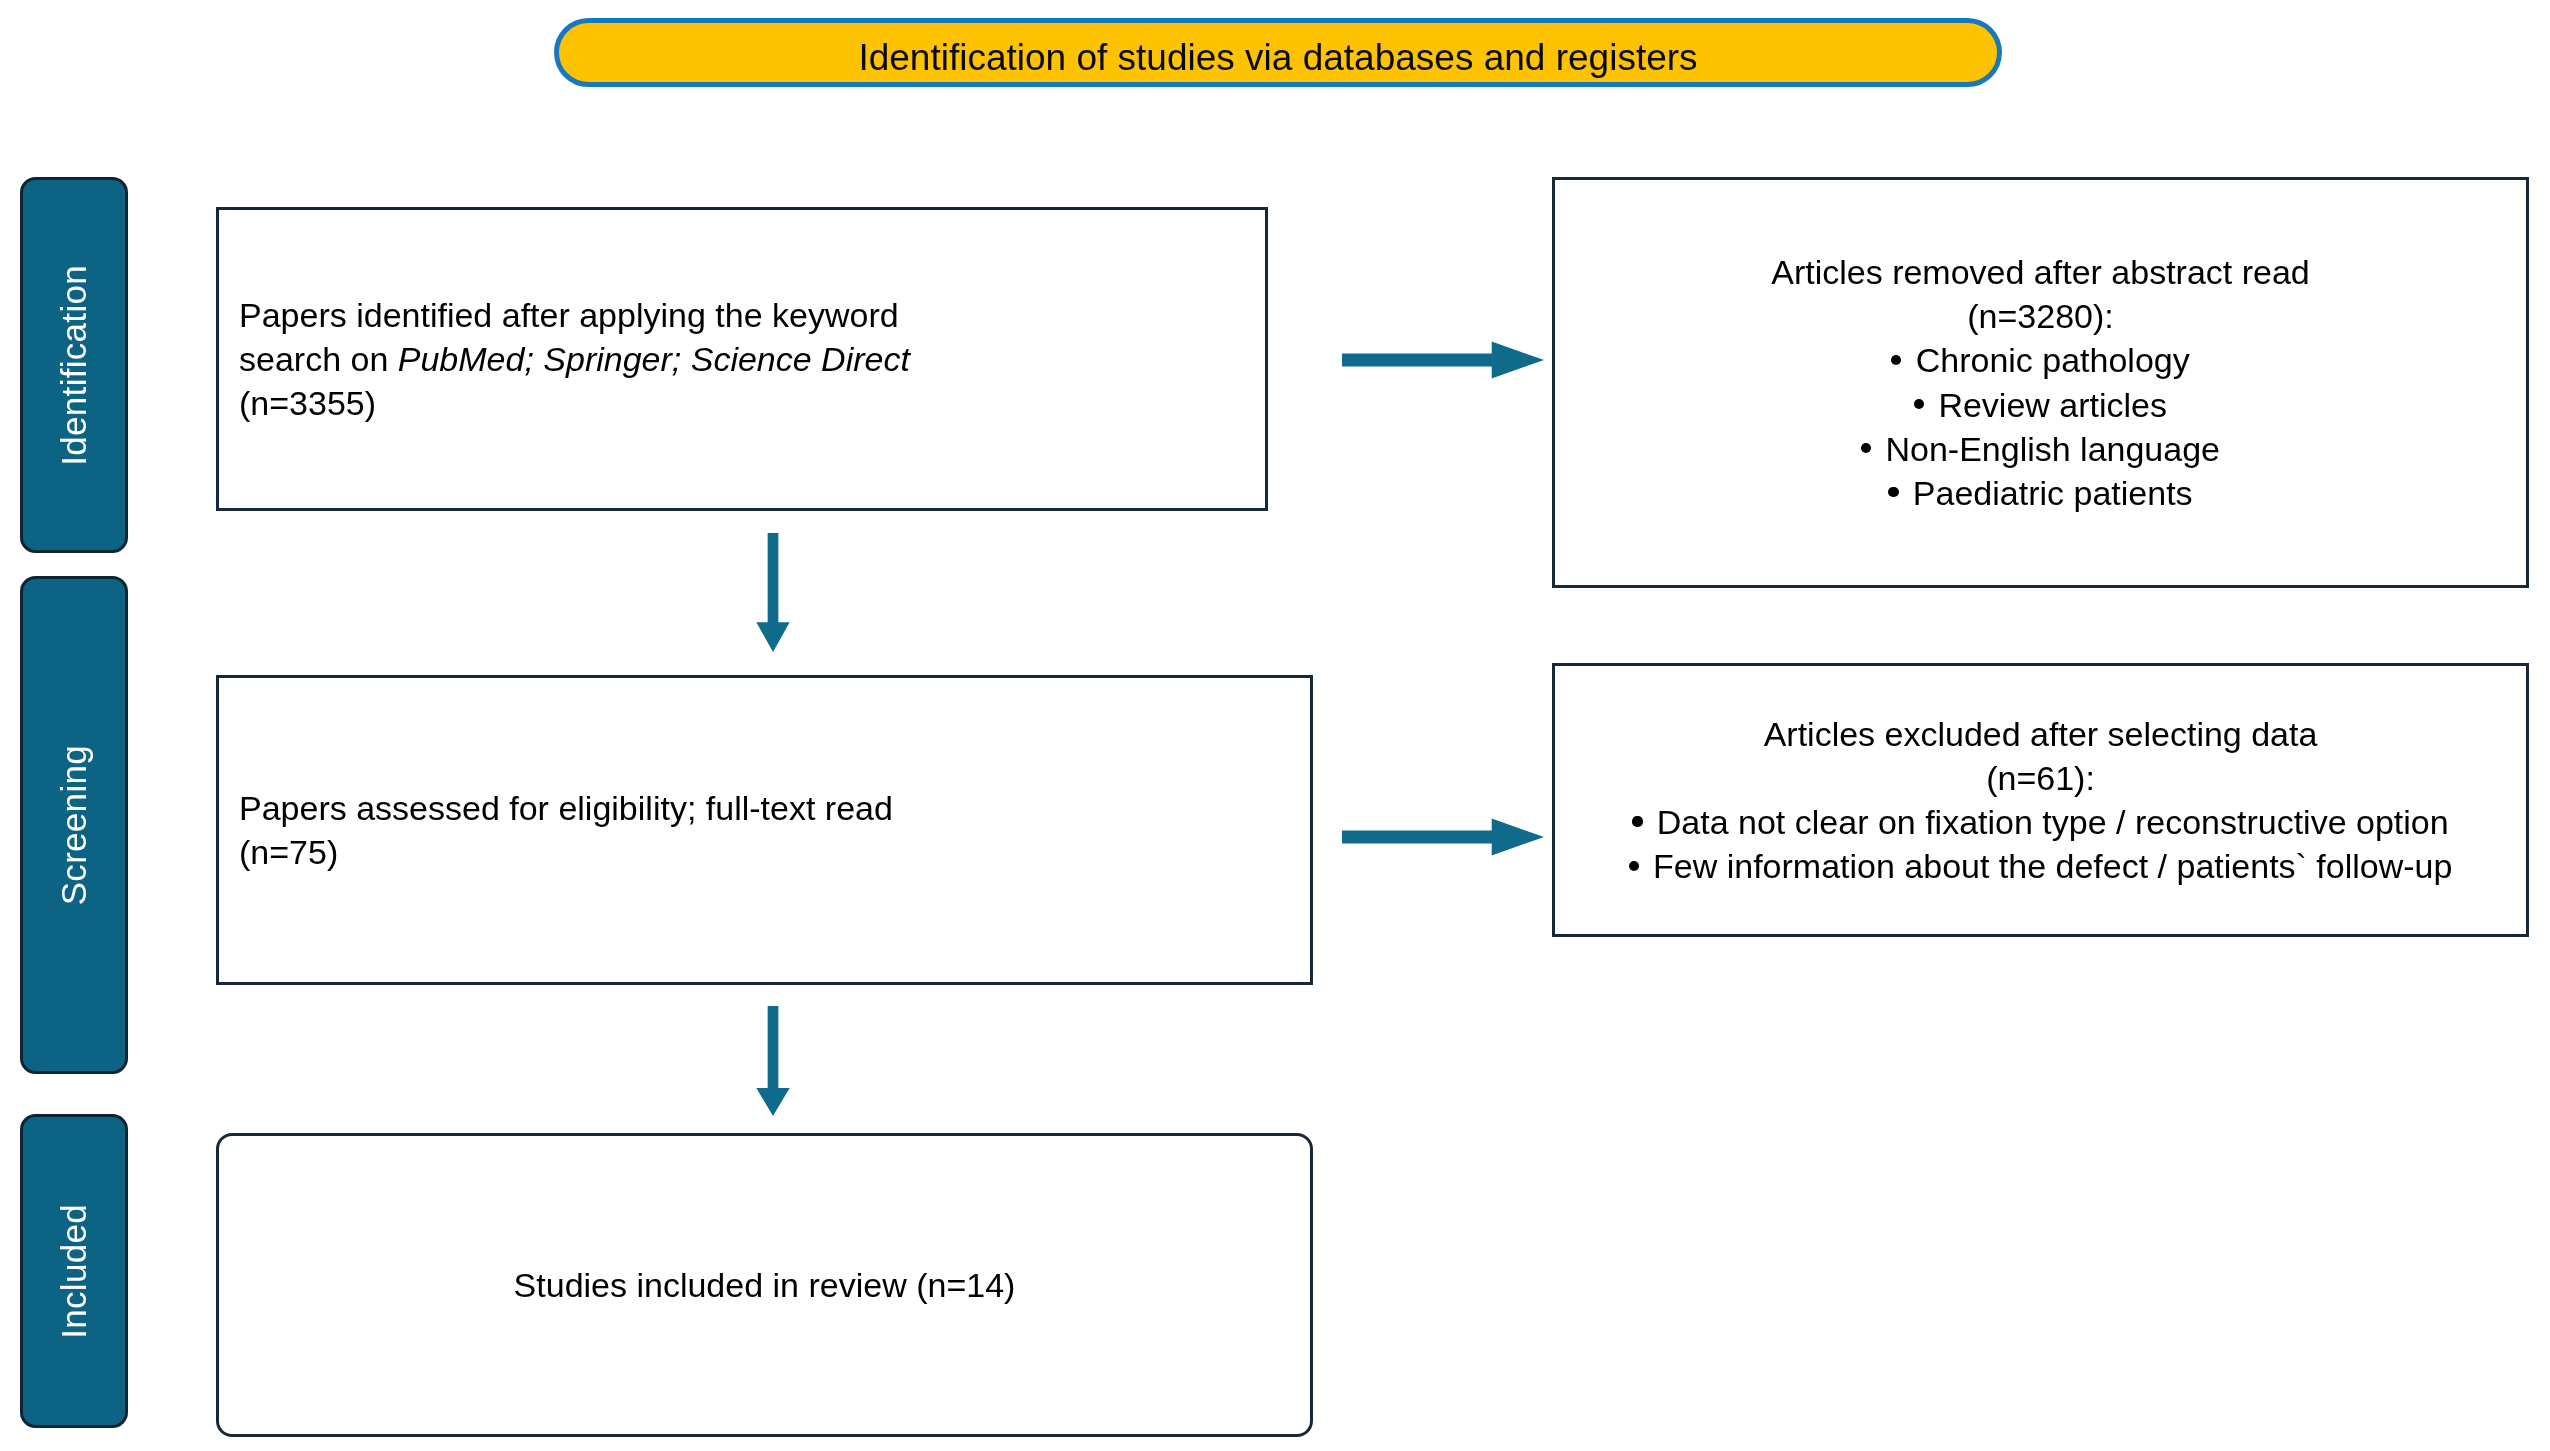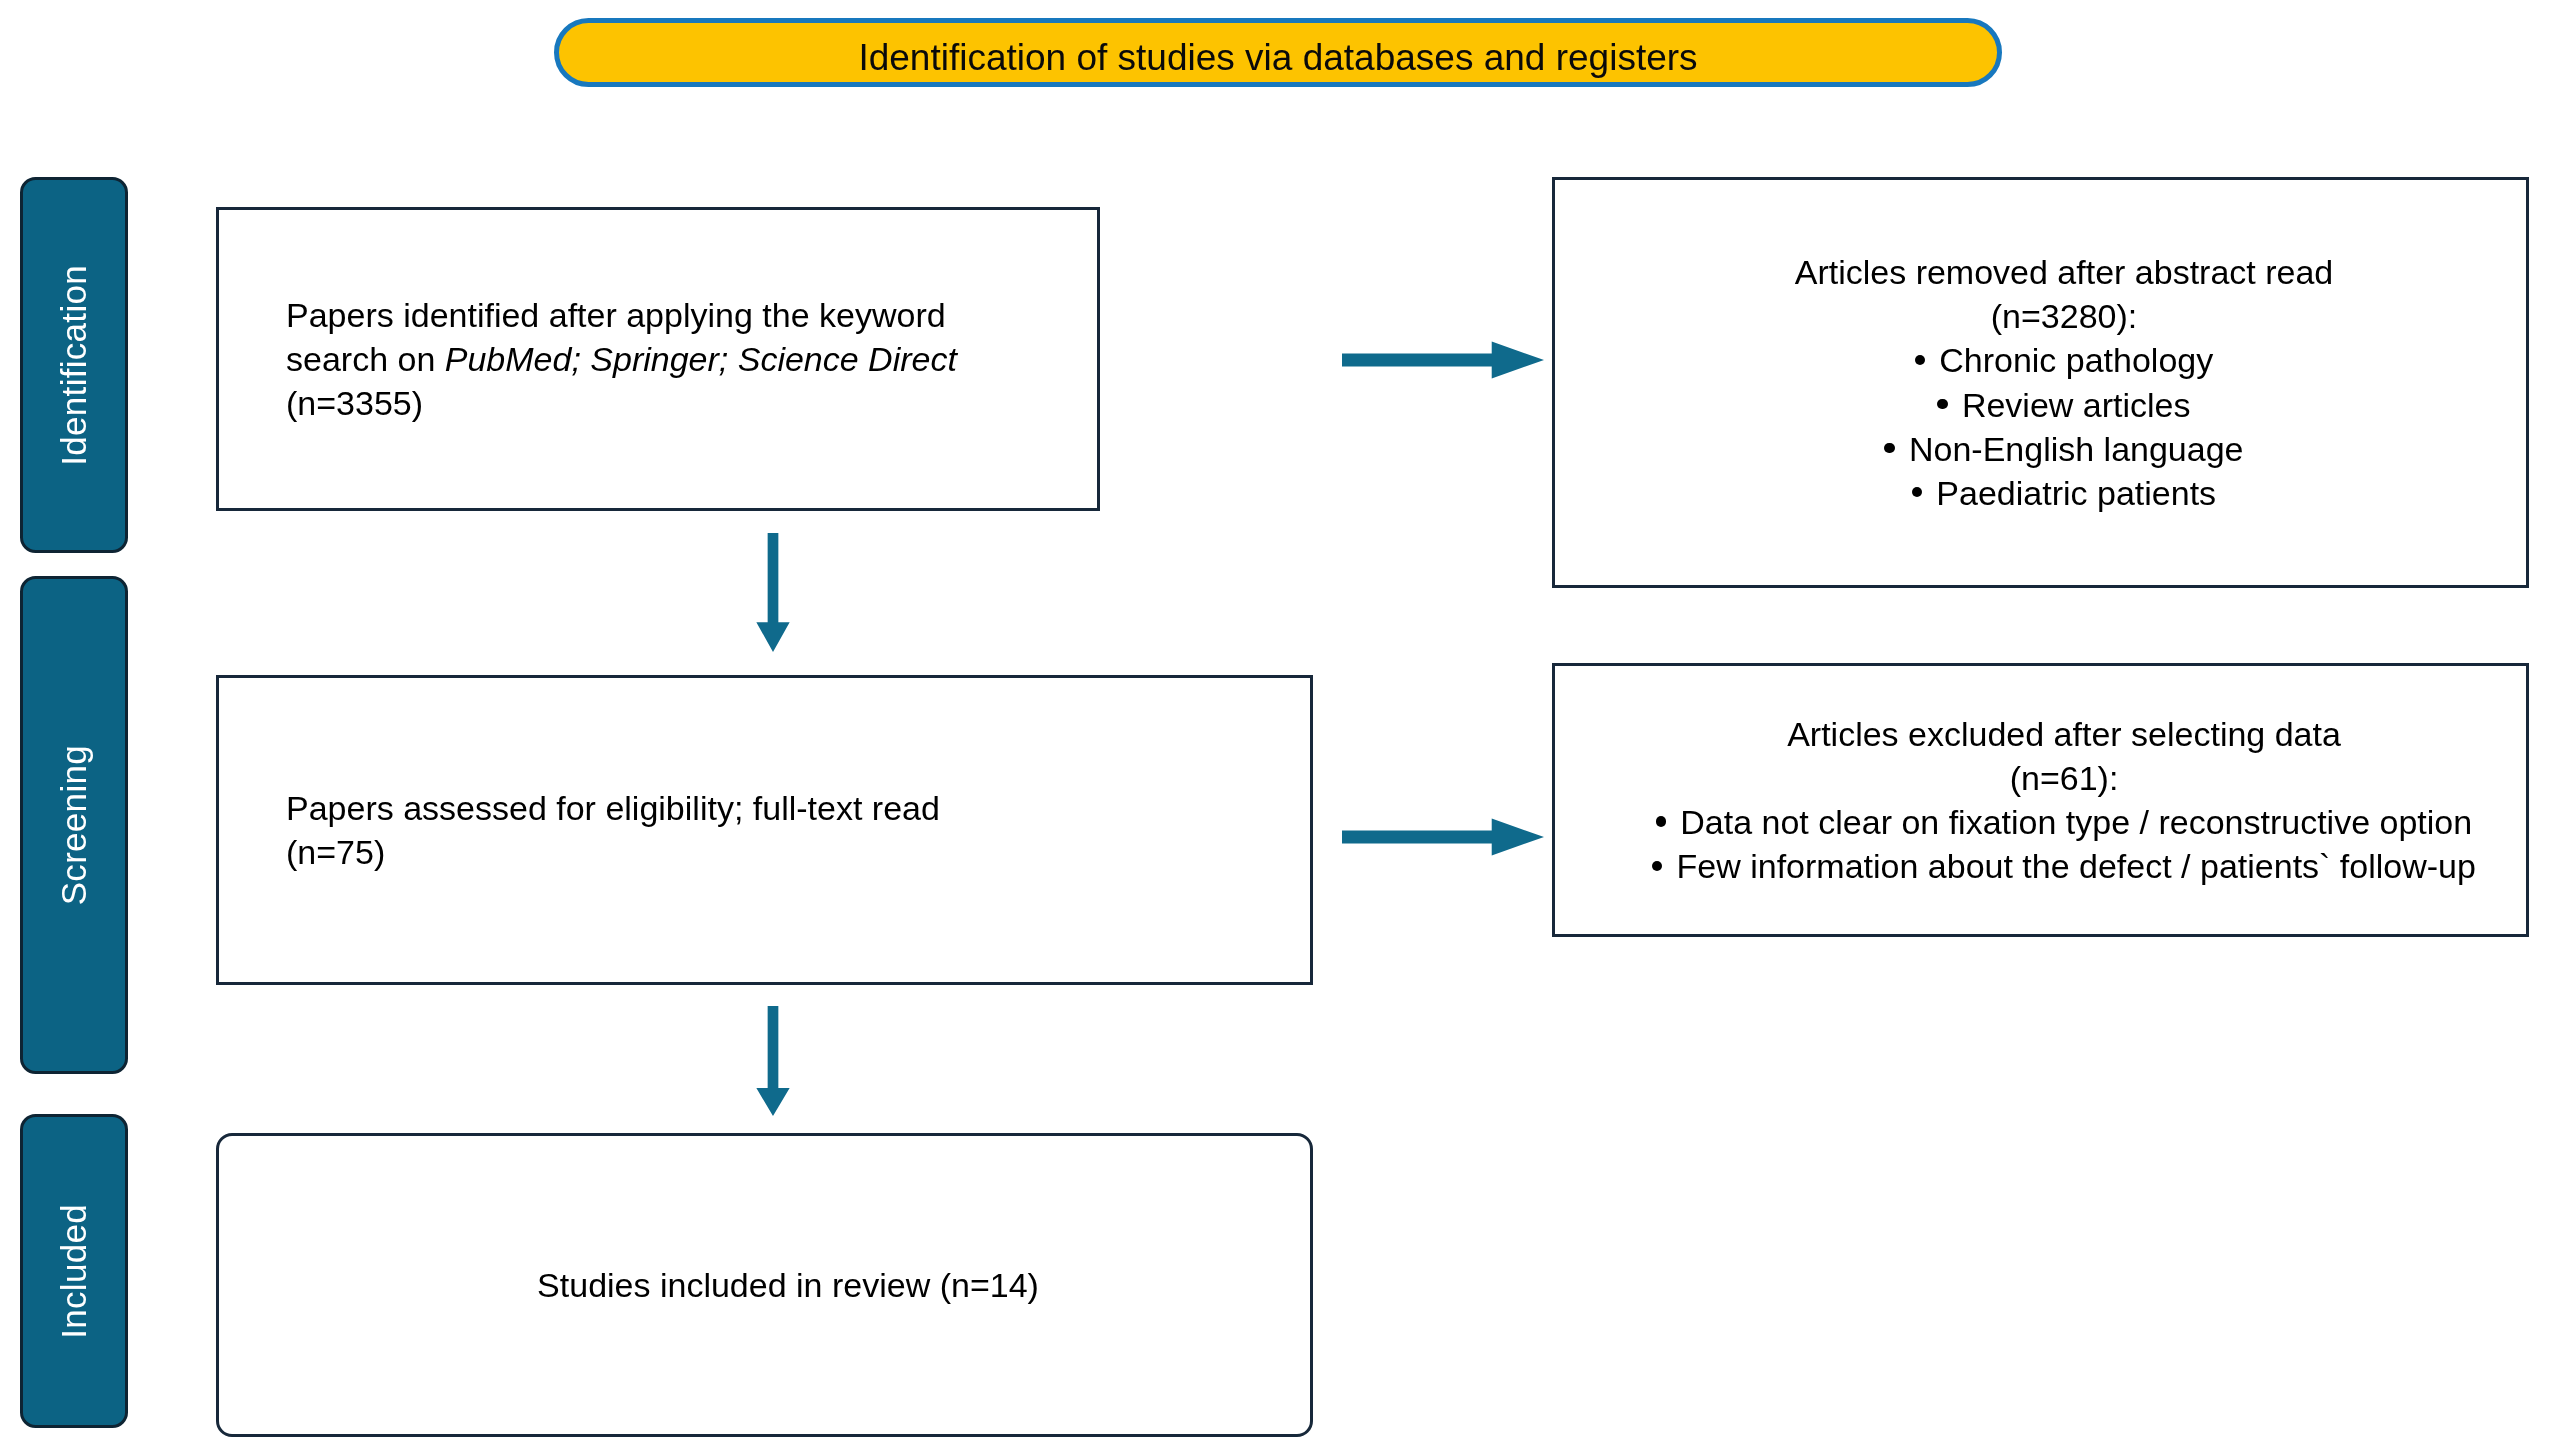--- a/index.html
+++ b/index.html
@@ -68,34 +68,33 @@
 
   
   .flow-box {
     position: absolute;
     box-sizing: border-box;
     background: #ffffff;
     border: 3.6px solid #17283A;
     display: flex;
     align-items: center;
     justify-content: center;
-    padding-left: 47px;
   }
   .flow-box .box-body {
     width: 100%;
     padding: 0 20px;
     box-sizing: border-box;
     font-size: 34px;
     line-height: 1.30;
   }
   .flow-box .box-body.center { text-align: center; }
   .flow-box .box-body.left   { text-align: left; }
   .flow-box .box-body em { font-style: italic; }
 
-  #box-identified   { left: 216px;  top: 207px;  width: 884px; height: 304px; }
+  #box-identified   { left: 216px;  top: 207px;  width: 1052px; height: 304px; }
   #box-assessed     { left: 216px;  top: 675px; width: 1097px; height: 310px; }
   #box-included     { left: 216px;  top: 1133px; width: 1097px; height: 304px; border-radius: 16px; }
   #box-removed      { left: 1552px; top: 177px;  width: 977px; height: 411px; }
   #box-excluded     { left: 1552px; top: 663px; width: 977px; height: 274px; }
 
   
   .box-body ul.exclusion-list {
     list-style: none;
     margin: 0;
     padding: 0;

